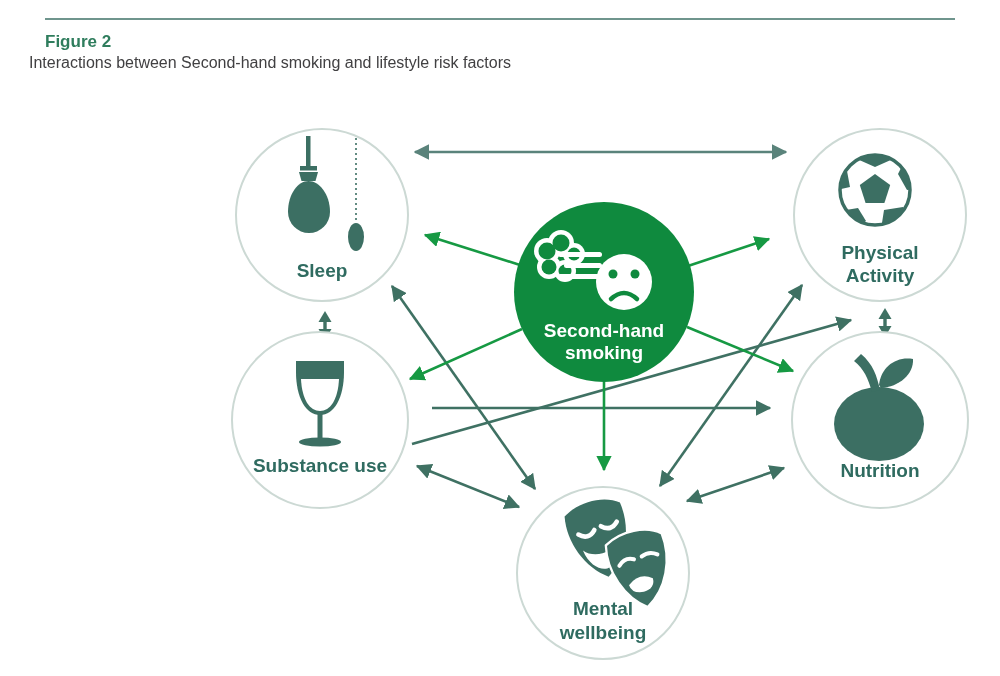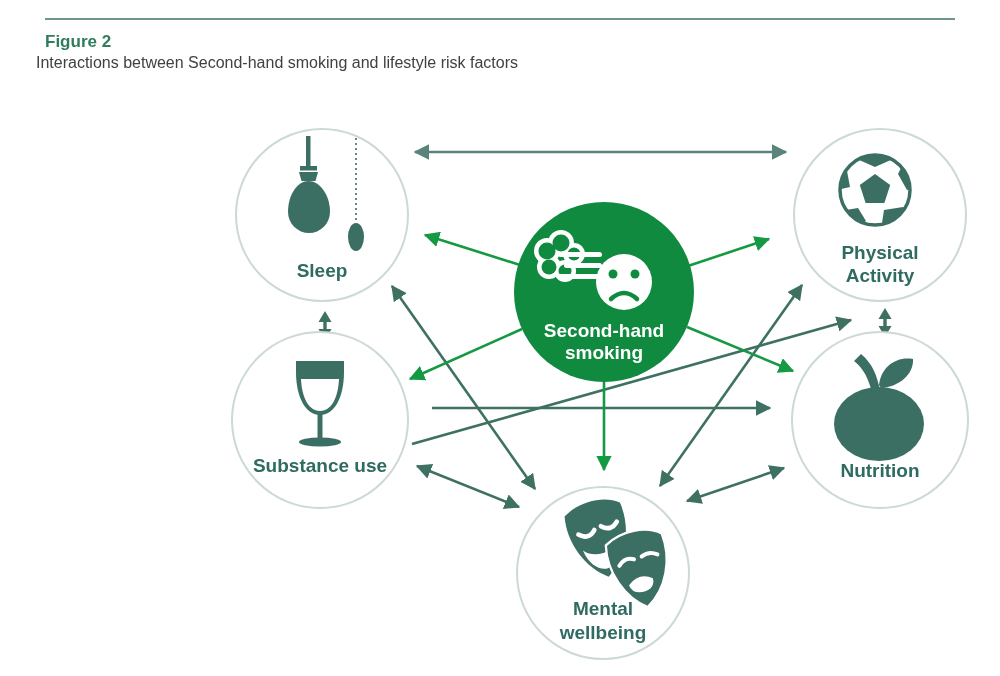--- a/index.html
+++ b/index.html
@@ -1,20 +1,20 @@
 <!DOCTYPE html>
 <html><head>
 <meta charset="utf-8">
 <style>
   html,body{margin:0;padding:0;background:#fff;}
   .page{position:relative;width:1000px;height:665px;background:#ffffff;
         font-family:"Liberation Sans",sans-serif;overflow:hidden;}
   .rule{position:absolute;left:45px;top:18px;width:910px;height:2px;background:#6f958d;}
   .fig-label{position:absolute;left:45px;top:32px;font-size:17px;font-weight:bold;color:#2f7d5d;}
-  .fig-title{position:absolute;left:36px;top:54px;font-size:16px;color:#414042;}
+  .fig-title{position:absolute;left:29px;top:54px;font-size:16px;color:#414042;}
   svg.diagram{position:absolute;left:0;top:0;width:1000px;height:676px;}
   svg text{font-family:"Liberation Sans",sans-serif;font-weight:bold;
            font-size:19px;text-anchor:middle;fill:#2f6b60;}
   svg text.center-label{fill:#ffffff;}
   .node-ring{fill:#ffffff;stroke:#ccd9d4;stroke-width:2;}
   .icon{fill:#3c6f63;}
   .edge{stroke:#3f7163;stroke-width:2.6;fill:none;}
   .edge.gray{stroke:#5a837b;}
   .edge.green{stroke:#169943;}
 </style>

